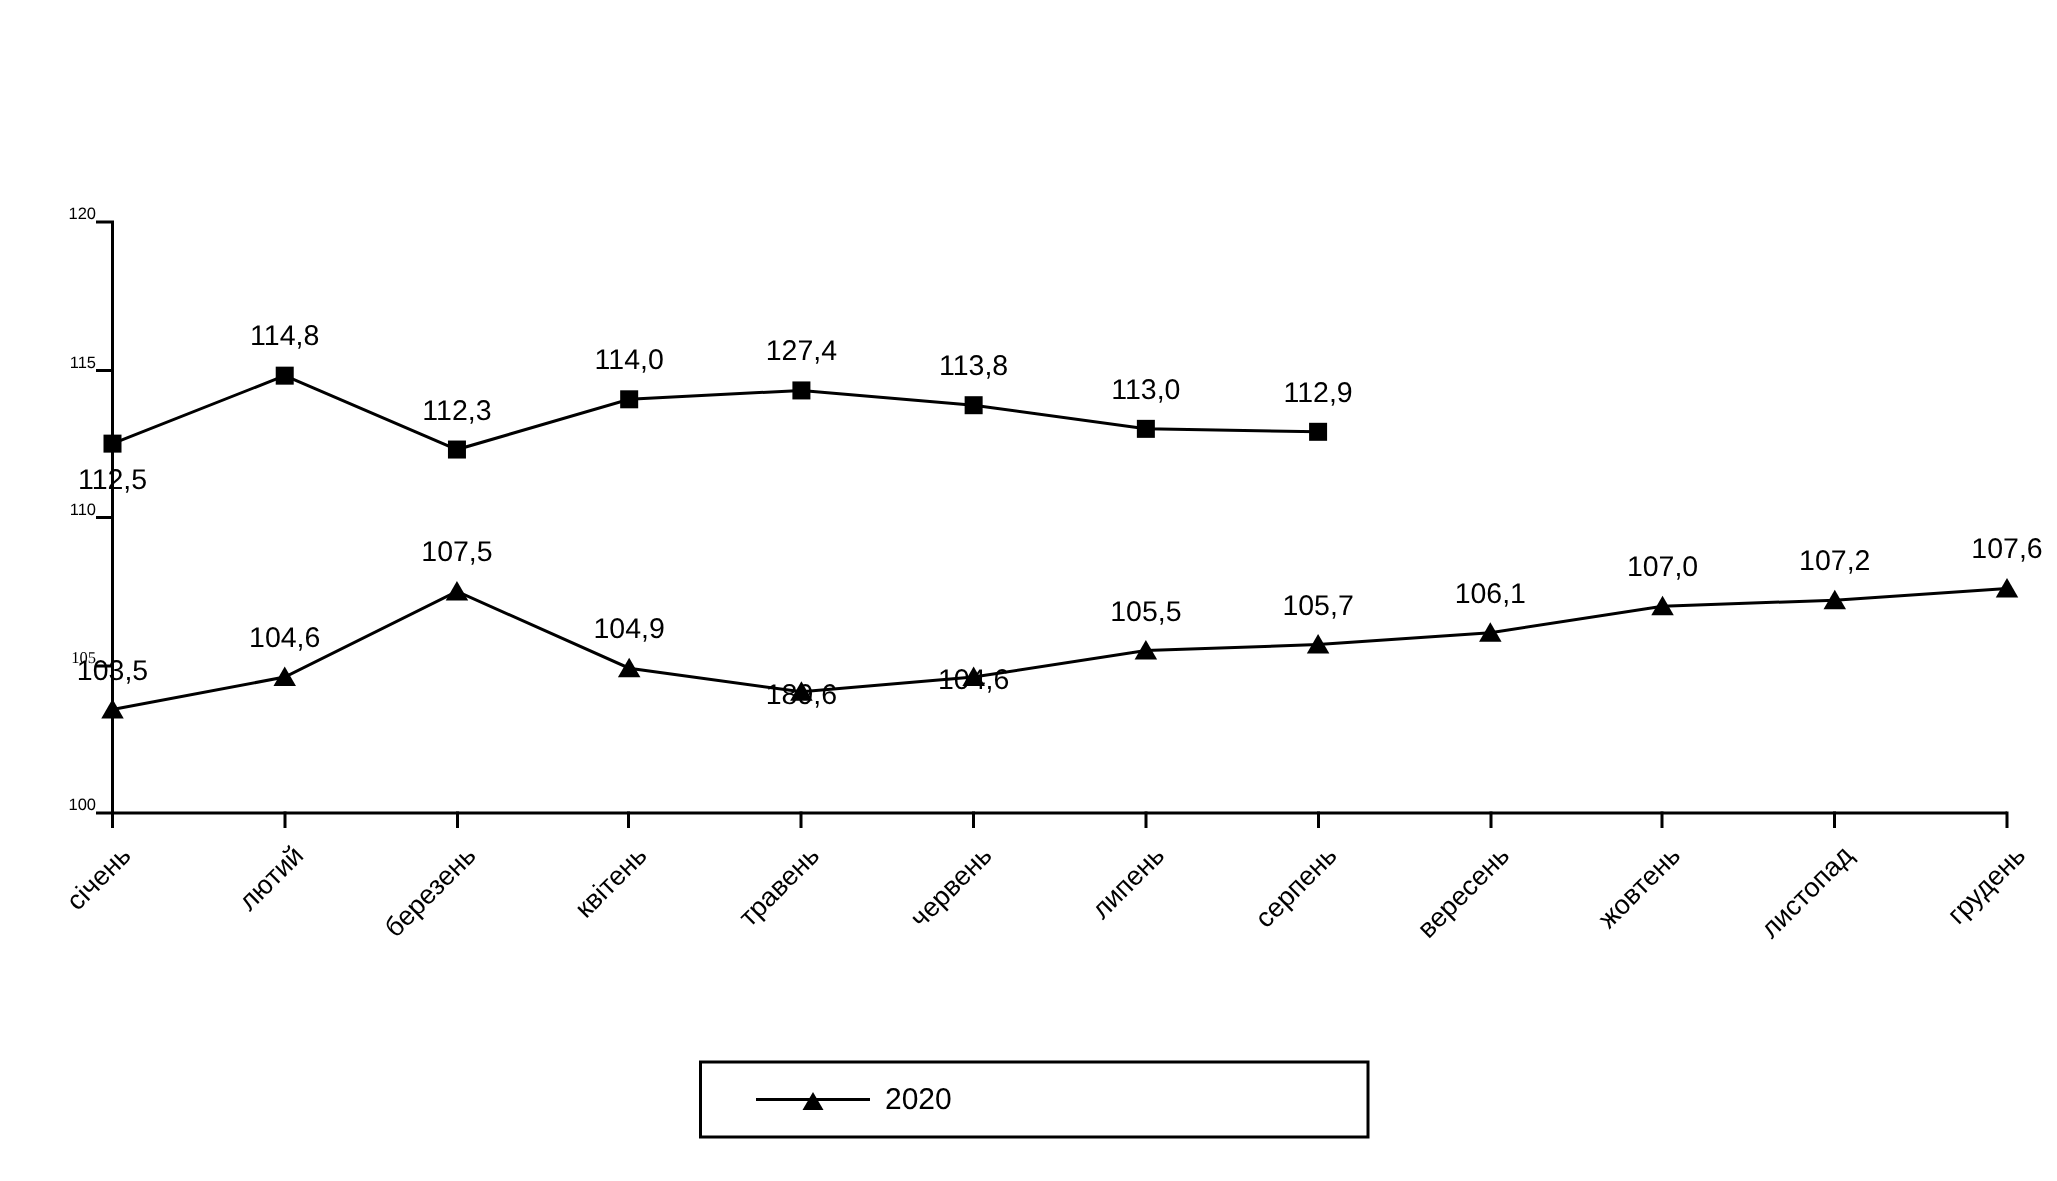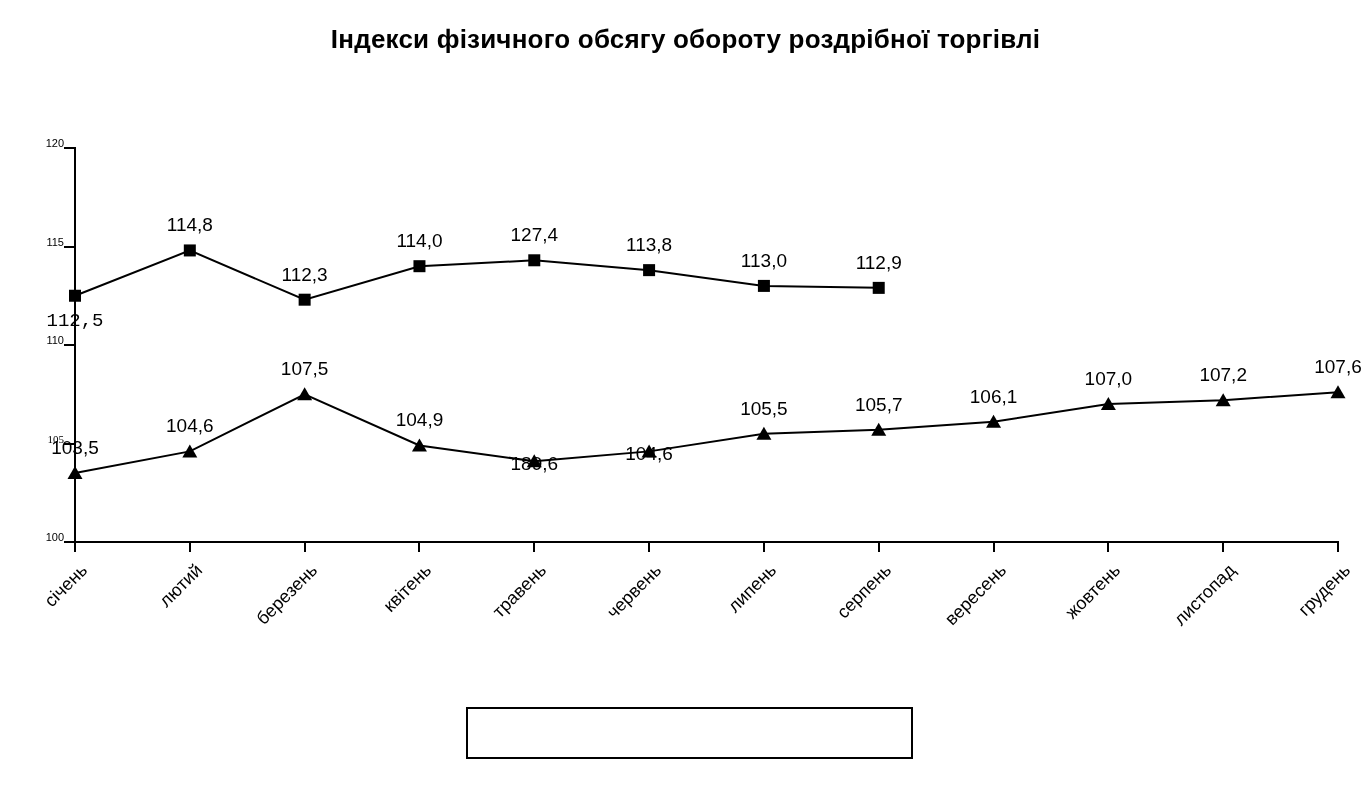--- a/index.html
+++ b/index.html
@@ -138,21 +138,20 @@
   .legend-item .lbl {
     font-size: 20px;
     margin-left: 10px;
   }
 </style>
 </head>
 <body>
 
 <div id="chart-root">
 
-  <div class="title">Індекси фізичного обсягу обороту роздрібної торгівлі</div>
 
   <div class="axis-line-y"></div>
   <div class="axis-line-x"></div>
 
   <div id="y-ticks">
       <div class="ytick" style="top: 541px;"></div>
       <div class="ylabel" style="top: 531px;">100</div>
       <div class="ytick" style="top: 442.5px;"></div>
       <div class="ylabel" style="top: 432.5px; font-family: Liberation Serif, serif;">105</div>
       <div class="ytick" style="top: 344px;"></div>
@@ -222,26 +221,35 @@
       <div class="dlabel" style="left: 304.636px; top: 358.25px; text-align: right;">107,5</div>
       <div class="dlabel" style="left: 419.455px; top: 409.47px;">104,9</div>
       <div class="dlabel" style="left: 534.273px; top: 453.23px;">189,6</div>
       <div class="dlabel" style="left: 649.091px; top: 443.38px;">104,6</div>
       <div class="dlabel" style="left: 763.909px; top: 397.65px;">105,5</div>
       <div class="dlabel" style="left: 878.727px; top: 393.71px;">105,7</div>
       <div class="dlabel" style="left: 993.545px; top: 385.83px;">106,1</div>
       <div class="dlabel" style="left: 1108.36px; top: 368.1px;">107,0</div>
       <div class="dlabel" style="left: 1223.18px; top: 364.16px;">107,2</div>
       <div class="dlabel" style="left: 1338px; top: 356.28px;">107,6</div>
-      <div class="dlabel" style="left: 75px; top: 309.75px; font-family: Liberation Mono, monospace;">112,5</div>
+      <div class="dlabel" style="left: 75px; top: 309.75px;">112,5</div>
       <div class="dlabel" style="left: 189.818px; top: 214.44px;">114,8</div>
       <div class="dlabel" style="left: 304.636px; top: 263.69px;">112,3</div>
       <div class="dlabel" style="left: 419.455px; top: 230.2px;">114,0</div>
       <div class="dlabel" style="left: 534.273px; top: 224.29px;">127,4</div>
       <div class="dlabel" style="left: 649.091px; top: 234.14px;">113,8</div>
       <div class="dlabel" style="left: 763.909px; top: 249.9px;">113,0</div>
       <div class="dlabel" style="left: 878.727px; top: 251.87px;">112,9</div>
     </div>
 
   <div class="legend">
+    <div class="legend-item" style="left: 36px;">
+      <span class="swatch">
+        <span class="line"></span>
+        <svg class="mk" viewBox="0 0 16 16">
+            <polygon points="8,2 15,14 1,14" fill="#000"></polygon>
+          </svg>
+      </span>
+      <span class="lbl">2020</span>
+    </div>
   </div>
 
 </div>
 
 </body></html>

